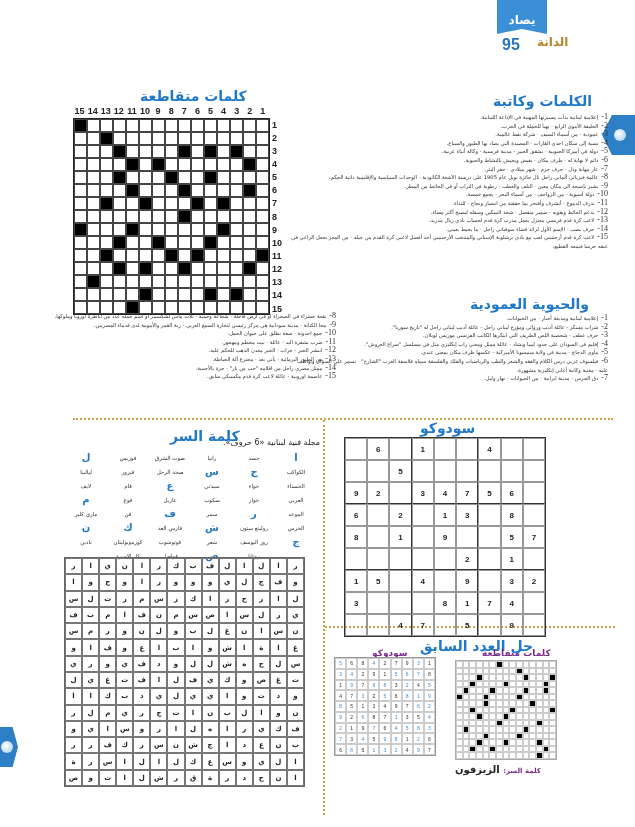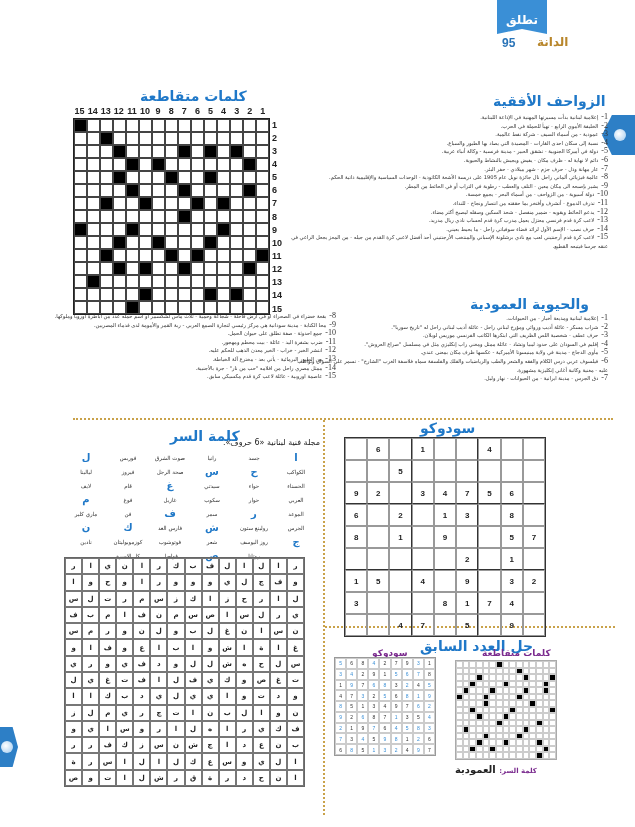--- a/index.html
+++ b/index.html
@@ -2,21 +2,21 @@
 <html><head>
 <meta charset="utf-8">
 <style>
   * { box-sizing: border-box; margin: 0; padding: 0; }
   html, body { width: 635px; height: 827px; background: #ffffff; overflow: hidden; }
   body { position: relative; font-family: "DejaVu Sans", sans-serif; color: #222; }
 
   
   .header-tab { position: absolute; left: 497px; top: 0; width: 50px; height: 34px; background: #3a8fd6; clip-path: polygon(0 0,100% 0,100% 100%,50% 85%,0 100%); }
   .header-title { position: absolute; left: 499px; top: 13px; width: 46px; text-align: center; color: #fff; font-size: 12px; font-weight: bold; }
-  .page-num { position: absolute; left: 502px; top: 36px; color: #2a74b8; font-size: 12px; font-weight: bold; font-family: "Liberation Sans", sans-serif; }
+  .page-num { position: absolute; left: 502px; top: 36px; color: #2a74b8; font-size: 16px; font-weight: bold; font-family: "Liberation Sans", sans-serif; }
   .brand { position: absolute; left: 537px; top: 35px; color: #b8862b; font-size: 12px; font-weight: bold; }
 
   .side-tab-right { position: absolute; right: 0; top: 115px; width: 33px; height: 40px; background: #2d7fc6; clip-path: polygon(30% 0,100% 0,100% 100%,30% 100%,0 50%); }
   .side-tab-right .dot { position: absolute; left: 12px; top: 14px; width: 12px; height: 12px; border-radius: 50%; background: radial-gradient(circle at 40% 40%, #fff, #9ec9ef); }
   .side-tab-left { position: absolute; left: 0; top: 727px; width: 18px; height: 40px; background: #2d7fc6; clip-path: polygon(0 0,70% 0,100% 50%,70% 100%,0 100%); }
   .side-tab-left .dot { position: absolute; left: 1px; top: 14px; width: 12px; height: 12px; border-radius: 50%; background: radial-gradient(circle at 40% 40%, #fff, #9ec9ef); }
 
   .section-title { color: #1f78c8; font-weight: bold; font-size: 14px; position: absolute; }
   .sub-title { color: #7a2a8e; font-weight: bold; font-size: 9px; position: absolute; }
 
@@ -58,21 +58,21 @@
   .sol-cw { position: absolute; left: 455px; top: 660px; width: 102px; height: 100px; display: grid; grid-template-columns: repeat(15, 1fr); grid-template-rows: repeat(15, 1fr); border: 0.5px solid #aaa; }
   .sol-cw div { border: 0.3px solid #ccc; background: #fff; }
   .sol-cw div.black { background: #000; }
   .secret-answer { position: absolute; left: 455px; top: 764px; font-size: 10px; font-weight: bold; direction: rtl; }
   .secret-answer .lbl { color: #7a2a8e; font-size: 7px; }
 </style>
 </head>
 <body>
 
 <div class="header-tab"></div>
-<div class="header-title">تطلق</div>
+<div class="header-title">يصاد</div>
 <div class="page-num">95</div>
 <div class="brand">الدانة</div>
 <div class="side-tab-right">
     <div class="dot"></div>
   </div>
 <div class="side-tab-left">
     <div class="dot"></div>
   </div>
 
 <div class="section-title" style="left:140px;top:88px;">كلمات متقاطعة</div>
@@ -331,21 +331,21 @@
     <span>8</span>
     <span>9</span>
     <span>10</span>
     <span>11</span>
     <span>12</span>
     <span>13</span>
     <span>14</span>
     <span>15</span>
   </div>
 
-<div class="section-title" style="left:493px;top:93px;">الزواحف الأفقية</div>
+<div class="section-title" style="left:493px;top:93px;">الكلمات وكاتبة</div>
 <ul class="clues" id="h-clues" style="left:290px;top:113px;width:318px;">
     <li><span class="n">1-</span><span>إعلامية لبنانية بدأت مسيرتها المهنية في الإذاعة اللبنانية.</span></li>
     <li><span class="n">2-</span><span>الخليفة الأموي الرابع - تهيأ للحملة في الحرب.</span></li>
     <li><span class="n">3-</span><span>عمودية - من أسماء السيف - شركة نفط عالمية.</span></li>
     <li><span class="n">4-</span><span>نسبة إلى سكان احدى القارات - المصيدة التي يصاد بها الطيور والسباع.</span></li>
     <li><span class="n">5-</span><span>دولة في أميركا الجنوبية - تشقق العبير - مدينة فرنسية - وكالة أنباء عربية.</span></li>
     <li><span class="n">6-</span><span>دائم لا نهاية له - ظرف مكان - يفيض ويجيش بالنشاط والحيوية.</span></li>
     <li><span class="n">7-</span><span>عار مهانة وذل - حرف جزم - شهر ميلادي - حفر البئر.</span></li>
     <li><span class="n">8-</span><span>عالمة فيزيائي ألماني راحل نال جائزة نوبل عام 1905 على دريسة الأشعة الكاثودية - الوحدات السياسية والإقليمية ذاتية الحكم.</span></li>
     <li><span class="n">9-</span><span>يشير بإصبعه الى مكان معين - التلف والعطب - رطوبة في التراب أو في الحائط من المطر.</span></li>
@@ -1026,14 +1026,14 @@
     <div></div>
     <div></div>
     <div></div>
     <div></div>
     <div class="black"></div>
     <div></div>
     <div></div>
   </div>
 <div class="secret-answer">
   <span class="lbl">كلمة السر:</span>
-  <span>العمودية</span>
+  <span>الزيزفون</span>
 </div>
 
 </body></html>

